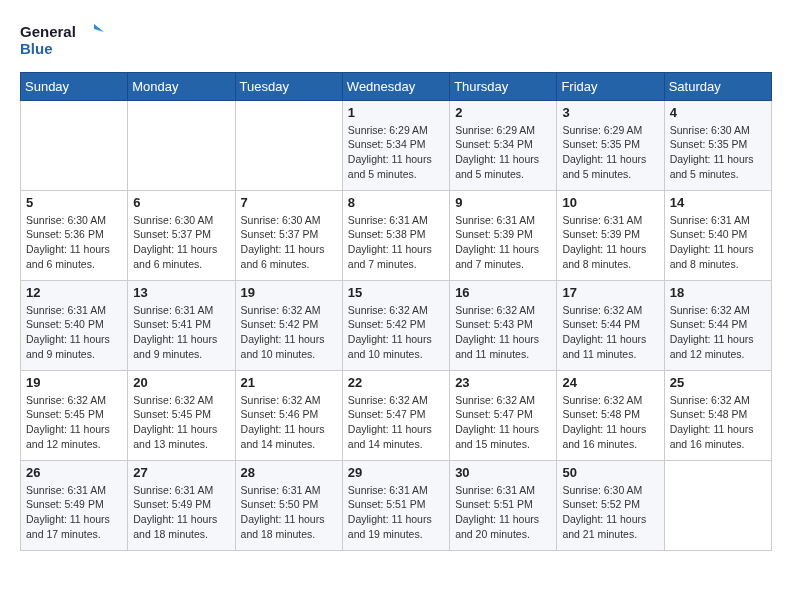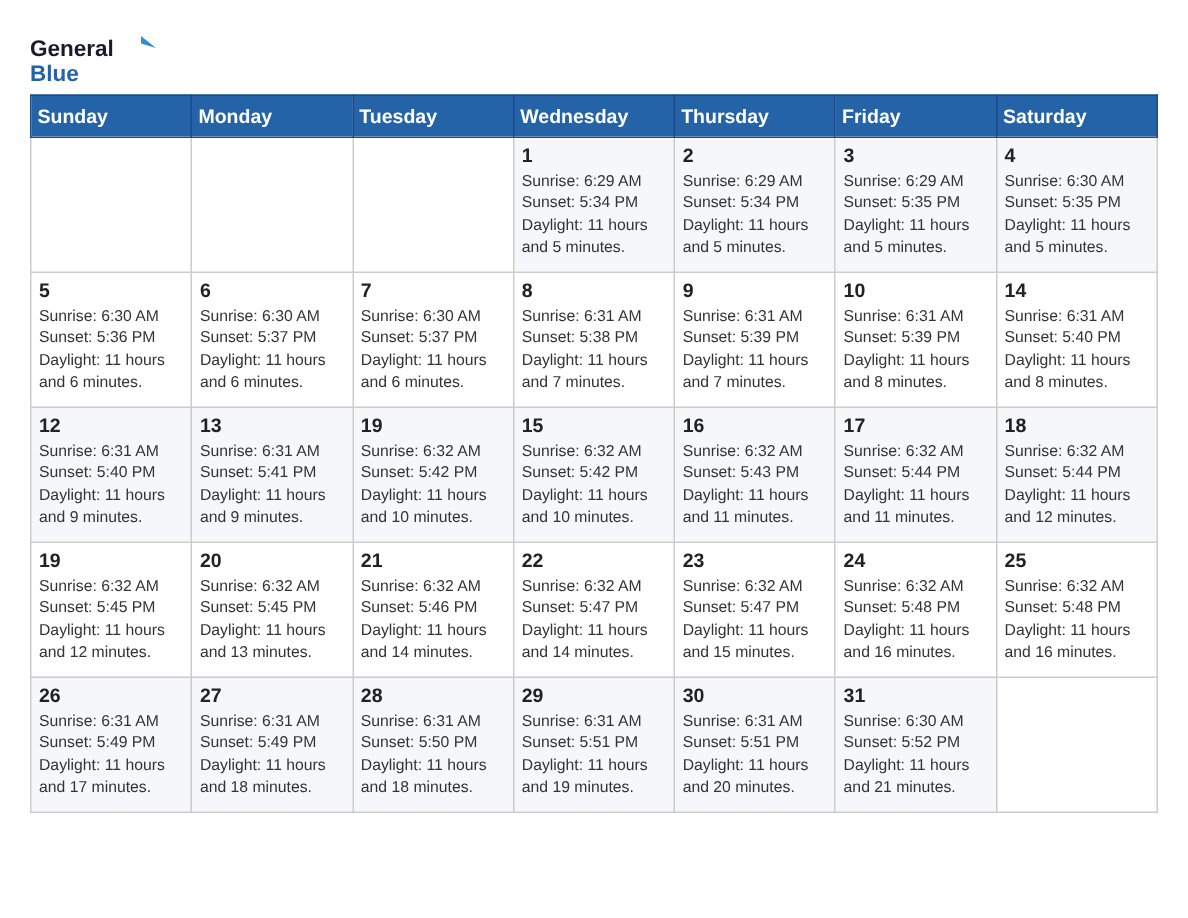--- a/index.html
+++ b/index.html
@@ -7,20 +7,21 @@
       font-family: Arial, sans-serif;
       background: #fff;
       width: 792px;
       min-height: 612px;
       padding: 20px;
     }
     .header {
       display: flex;
       justify-content: space-between;
       align-items: flex-start;
+      margin-bottom: 10px;
     }
     .logo {
       display: flex;
       align-items: center;
       gap: 4px;
     }
     .title-block {
       text-align: right;
     }
     .calendar-title {
@@ -35,21 +36,21 @@
     }
     table {
       width: 100%;
       border-collapse: collapse;
       table-layout: fixed;
     }
     thead th {
       background-color: #2563a8;
       color: #fff;
       font-size: 13px;
-      font-weight: bold;
+      font-weight: normal;
       padding: 6px 4px;
       text-align: left;
       border: 1px solid #1a4a8a;
     }
     tbody td {
       border: 1px solid #ccc;
       vertical-align: top;
       padding: 4px 5px;
       font-size: 11px;
       color: #222;
@@ -232,19 +233,19 @@
         </td>
         <td>
           <span class="day-number">29</span>
           <div class="day-info">Sunrise: 6:31 AM<br>Sunset: 5:51 PM<br>Daylight: 11 hours and 19 minutes.</div>
         </td>
         <td>
           <span class="day-number">30</span>
           <div class="day-info">Sunrise: 6:31 AM<br>Sunset: 5:51 PM<br>Daylight: 11 hours and 20 minutes.</div>
         </td>
         <td>
-          <span class="day-number">31</span>
+          <span class="day-number">50</span>
           <div class="day-info">Sunrise: 6:30 AM<br>Sunset: 5:52 PM<br>Daylight: 11 hours and 21 minutes.</div>
         </td>
         <td class="empty-cell"></td>
       </tr>
     </tbody>
 </table>
 
 </body></html>

